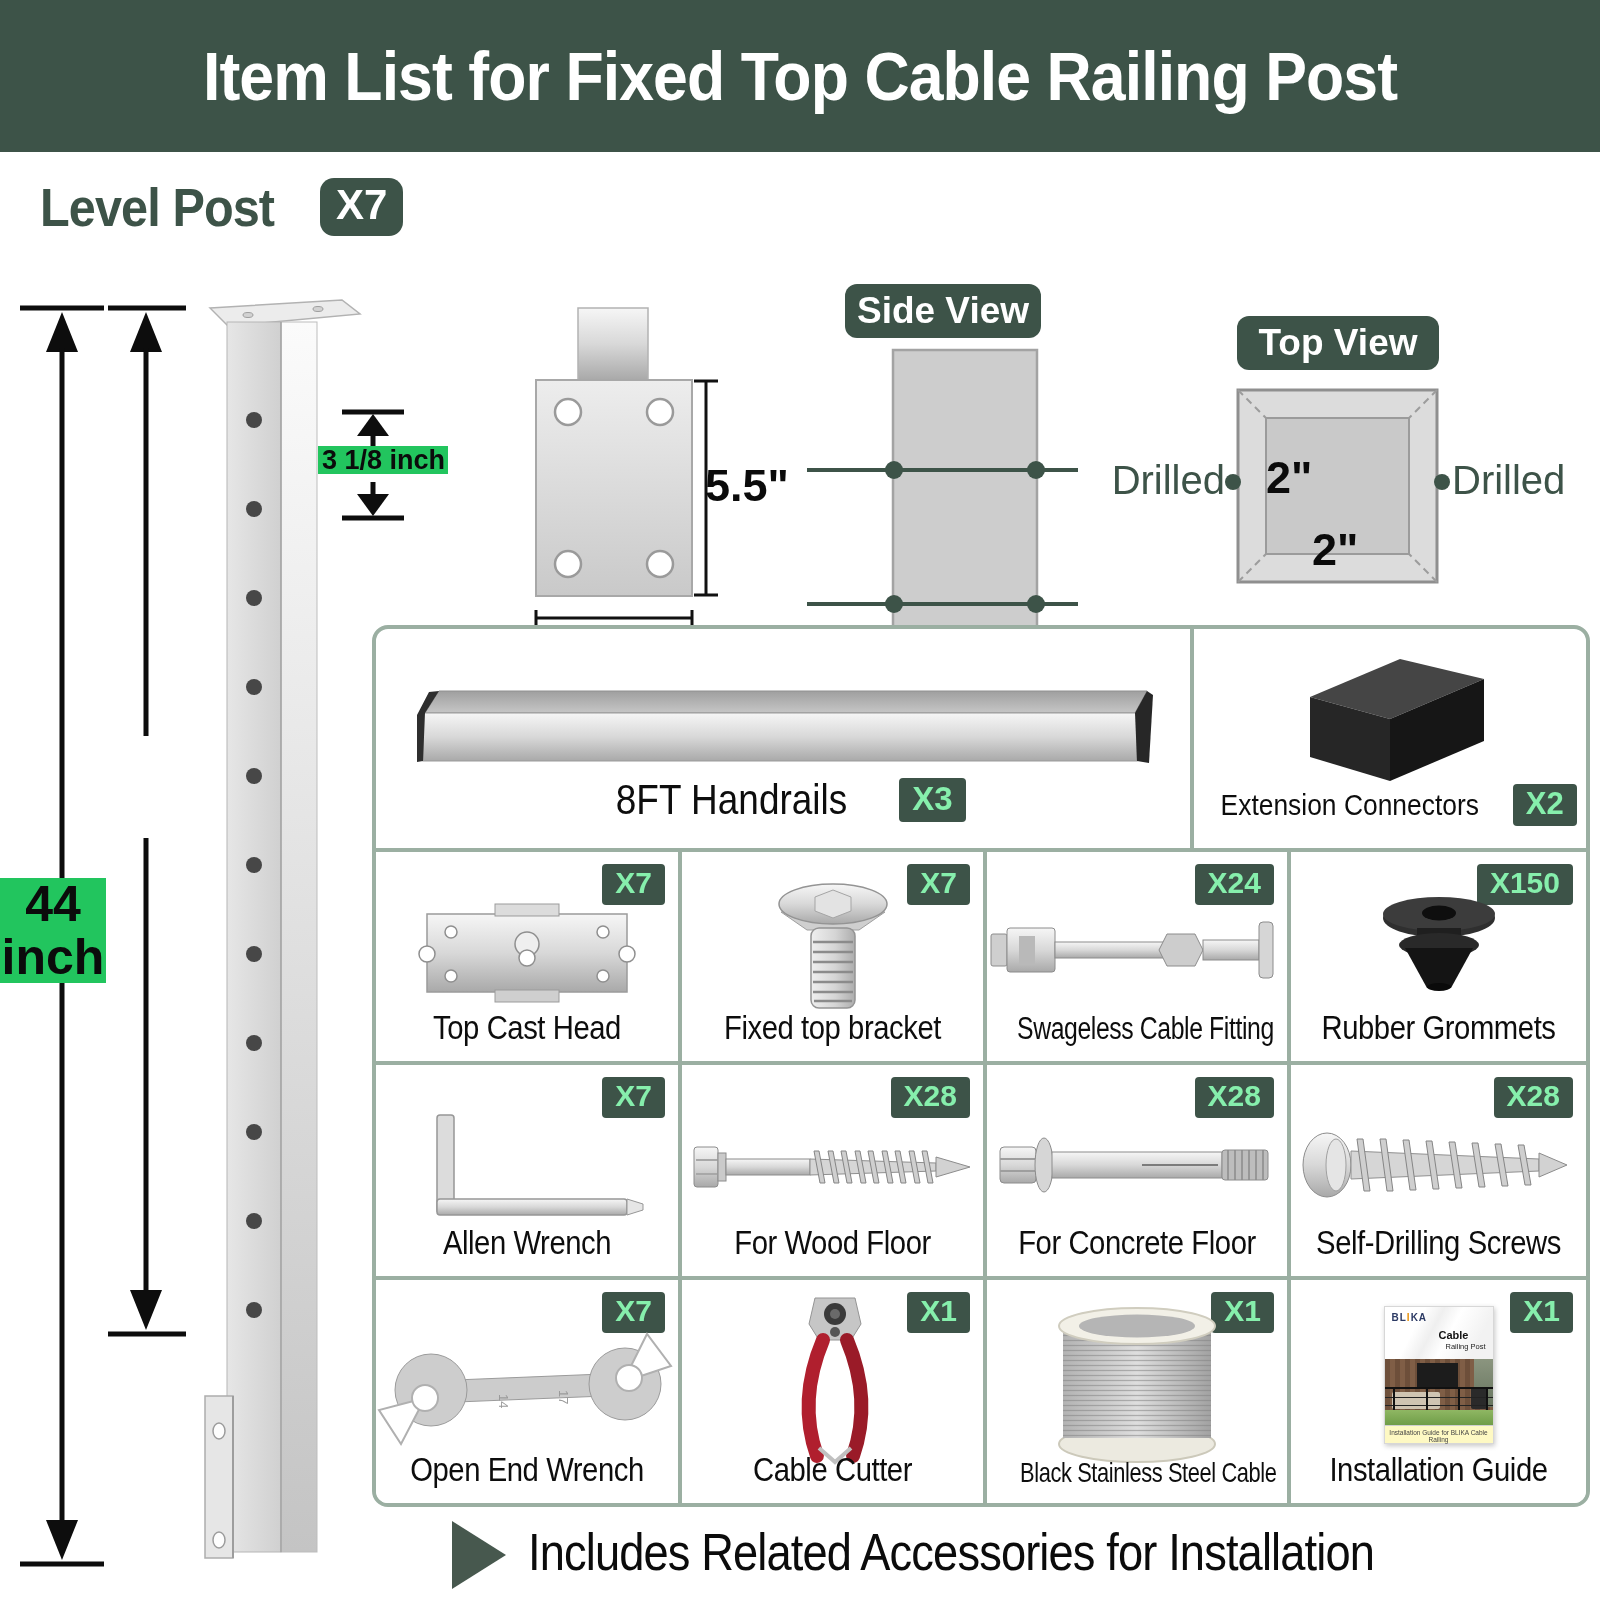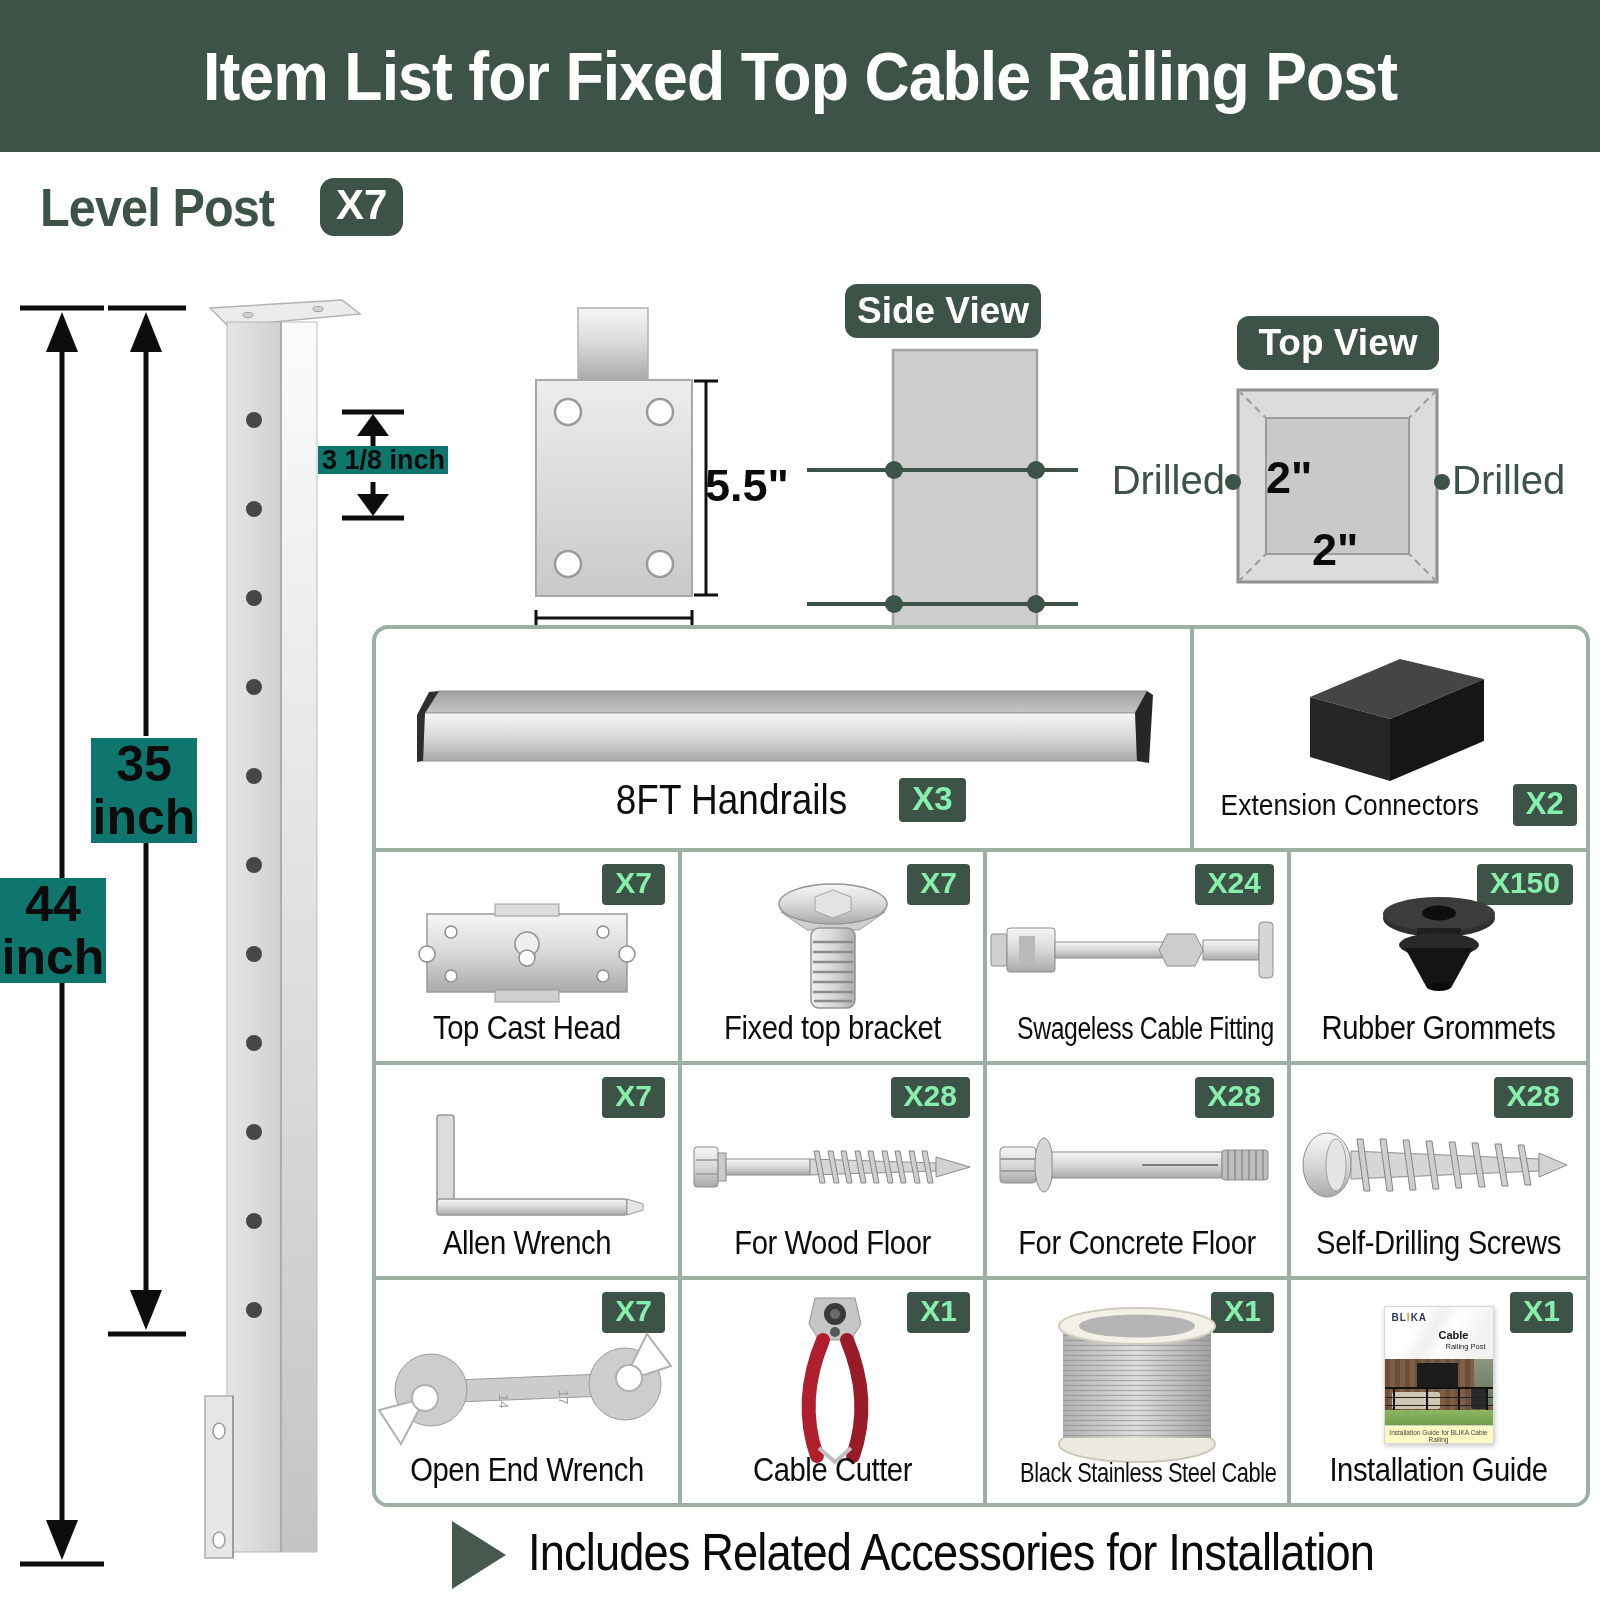--- a/index.html
+++ b/index.html
@@ -24,21 +24,21 @@
   .lp-t{color:var(--accent);font-weight:bold;font-size:54px;white-space:nowrap;
        display:inline-block;transform:scaleX(.9);transform-origin:left center;letter-spacing:-1px}
   .lp-b{background:var(--accent);color:#fff;font-weight:bold;font-size:42px;
        border-radius:14px;padding:4px 16px 7px;line-height:1.1}
   .banner{position:absolute;left:508px;top:178px;width:928px;height:66px;background:var(--banner);
        border-radius:16px;display:flex;align-items:center;justify-content:center}
   .banner span{font-weight:bold;font-size:46px;color:#0a0a0a;display:inline-block;
        transform:scaleX(.92);letter-spacing:-1px}
 
   
-  .dim{position:absolute;font-weight:bold;color:#0b0b0b;background:#0f766e;text-align:center;line-height:1.05}
+  .dim{position:absolute;font-weight:bold;color:#0b0b0b;background:#22c55e;text-align:center;line-height:1.05}
   .dim-big{font-size:50px}
   .dim-sm{font-size:27px;white-space:nowrap;padding:0 4px}
   .dim-plate{font-size:45px;background:transparent;white-space:nowrap}
 
   .viewtag{position:absolute;background:var(--accent);border-radius:12px;display:flex;
        align-items:center;justify-content:center;color:#fff;font-weight:600;font-size:37px}
   .drilled{position:absolute;color:var(--accent);font-size:40px;white-space:nowrap}
 
   
   .grid{position:absolute;left:372px;top:625px;width:1218px;height:882px;background:#fff;
@@ -189,21 +189,20 @@
       <path d="M108,1044 H186" fill="none"></path>
       <path d="M342,122 H404" fill="none"></path>
       <polygon points="373,124 357,146 389,146" stroke="none"></polygon>
       <line x1="373" y1="144" x2="373" y2="158"></line>
       <line x1="373" y1="192" x2="373" y2="204"></line>
       <polygon points="373,226 357,204 389,204" stroke="none"></polygon>
       <path d="M342,228 H404" fill="none"></path>
     </g>
   </svg>
   <div class="dim dim-big" style="left:0;top:878px;width:106px">44 inch</div>
-  <div class="dim dim-big" style="left:91px;top:738px;width:106px">35 inch</div>
   <div class="dim dim-sm" style="left:318px;top:446px;width:130px">3 1/8 inch</div>
 
   <svg class="abs" style="left:520px;top:300px" width="300" height="335" viewBox="0 0 300 335">
     <rect x="58" y="8" width="70" height="72" fill="url(#gv)" stroke="#b2b2b2" stroke-width="1.5"></rect>
     <rect x="16" y="80" width="156" height="216" fill="url(#gplate)" stroke="#a8a8a8" stroke-width="2"></rect>
     <g fill="#fff" stroke="#9a9a9a" stroke-width="2.5">
       <circle cx="48" cy="112" r="13"></circle>
         <circle cx="140" cy="112" r="13"></circle>
       <circle cx="48" cy="264" r="13"></circle>
         <circle cx="140" cy="264" r="13"></circle>

